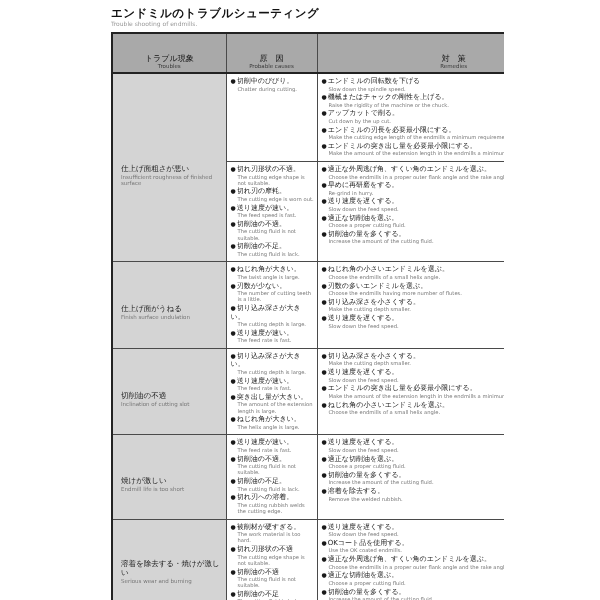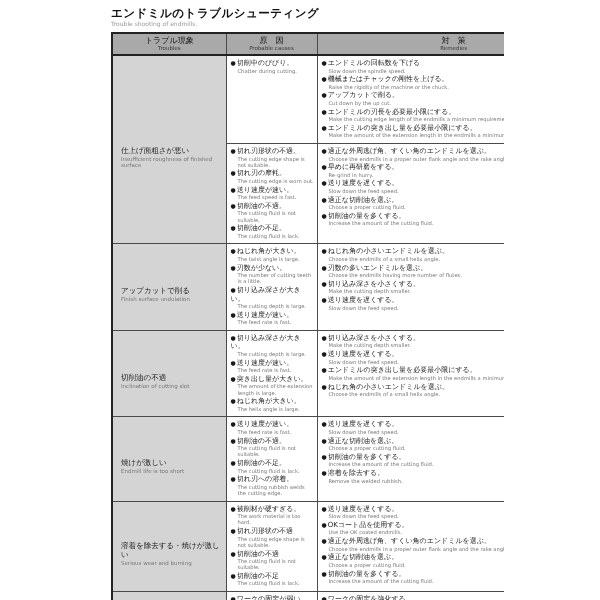--- a/index.html
+++ b/index.html
@@ -5,21 +5,21 @@
   html,body{margin:0;padding:0;background:#ffffff;}
   .doc{position:relative;width:504px;height:600px;background:#ffffff;overflow:hidden;
        font-family:"DejaVu Sans","Liberation Sans",sans-serif;color:#222;}
   .content{position:absolute;left:111px;top:7px;width:480px;}
   .title-jp{font-size:11.5px;font-weight:bold;color:#111;letter-spacing:.5px;line-height:13px;}
   .title-en{font-size:6px;color:#999;line-height:8px;margin-bottom:4px;}
   table{border-collapse:collapse;table-layout:fixed;width:479px;border:2px solid #222;}
   col.c1{width:114px;} col.c2{width:91px;} col.c3{width:274px;}
   th,td{border:1px solid #4a4a4a;vertical-align:top;padding:0;}
   thead th{background:#a9a9a9;border-bottom:2px solid #222;text-align:center;
-           padding:2px 0 2px 0;vertical-align:middle;font-weight:normal;}
+           padding:20px 0 2px 0;vertical-align:middle;font-weight:normal;}
   .h-jp{font-size:8px;color:#111;line-height:9px;}
   .h-en{font-size:5.5px;color:#3a3a3a;line-height:7px;}
   td.trouble{background:#d4d4d4;vertical-align:middle;padding:18px 3px 3px 8px;}
   .trouble .jp{font-size:7.5px;color:#1a1a1a;line-height:9px;}
   .trouble .en{font-size:5.5px;color:#777;line-height:6.5px;margin-top:1px;}
   td.causes,td.remedies{padding:3px 2px 3px 4px;background:#fff;}
   .item{margin-bottom:1.5px;}
   .item .jp{font-size:7px;color:#1a1a1a;line-height:8.5px;}
   .item .jp .bullet{font-size:6px;margin-right:1px;}
   .item .en{font-size:5.2px;color:#777;line-height:6.2px;padding-left:7px;}
@@ -129,21 +129,21 @@
                 <div class="en">Choose a proper cutting fluid.</div>
               </div>
               <div class="item">
                 <div class="jp"><span class="bullet">●</span>切削油の量を多くする。</div>
                 <div class="en">Increase the amount of the cutting fluid.</div>
               </div>
             </td>
           </tr>
           <tr>
             <td class="trouble" rowspan="1">
-              <div class="jp">アップカットで削る</div>
+              <div class="jp">仕上げ面がうねる</div>
               <div class="en">Finish surface undulation</div>
             </td>
             <td class="causes">
               <div class="item">
                 <div class="jp"><span class="bullet">●</span>ねじれ角が大きい。</div>
                 <div class="en">The twist angle is large.</div>
               </div>
               <div class="item">
                 <div class="jp"><span class="bullet">●</span>刃数が少ない。</div>
                 <div class="en">The number of cutting teeth is a little.</div>

